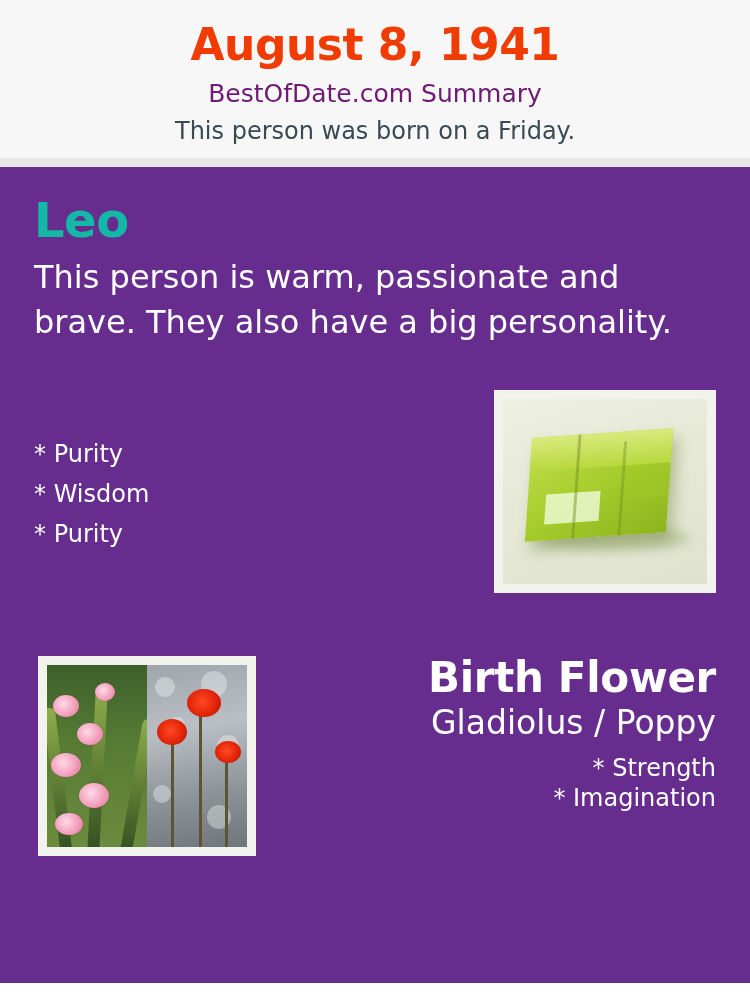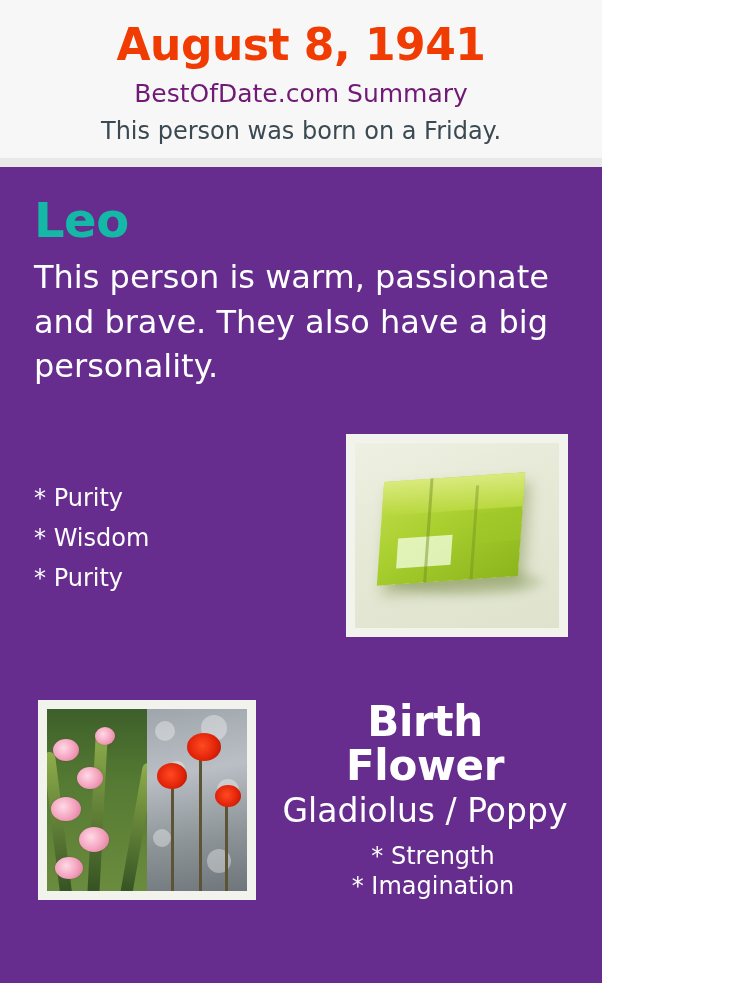--- a/index.html
+++ b/index.html
@@ -7,21 +7,21 @@
     padding: 0;
   }
   body {
     width: 750px;
     height: 1000px;
     background: #ffffff;
     font-family: "DejaVu Sans", sans-serif;
     overflow: hidden;
   }
   .page {
-    width: 602px;
+    width: 750px;
     height: 1000px;
     position: relative;
     background: #ffffff;
   }
 
   
   .header {
     background: #f7f7f7;
     padding: 22px 0 14px 0;
     text-align: center;
@@ -259,21 +259,21 @@
     height: 26px;
     background: radial-gradient(circle at 45% 45%, #ff4a22 0%, #e02208 60%, #9c1304 100%);
     border-radius: 50%;
   }
   .p1 { left: 10px; top: 54px; }
   .p2 { left: 40px; top: 24px; width: 34px; height: 28px; }
   .p3 { left: 68px; top: 76px; width: 26px; height: 22px; }
 
   .flower-text {
     margin-left: 248px;
-    text-align: center;
+    text-align: right;
   }
   .flower-title {
     font-size: 42px;
     font-weight: bold;
     line-height: 1.05;
     color: #ffffff;
     letter-spacing: -0.3px;
   }
   .flower-name {
     font-size: 33px;

